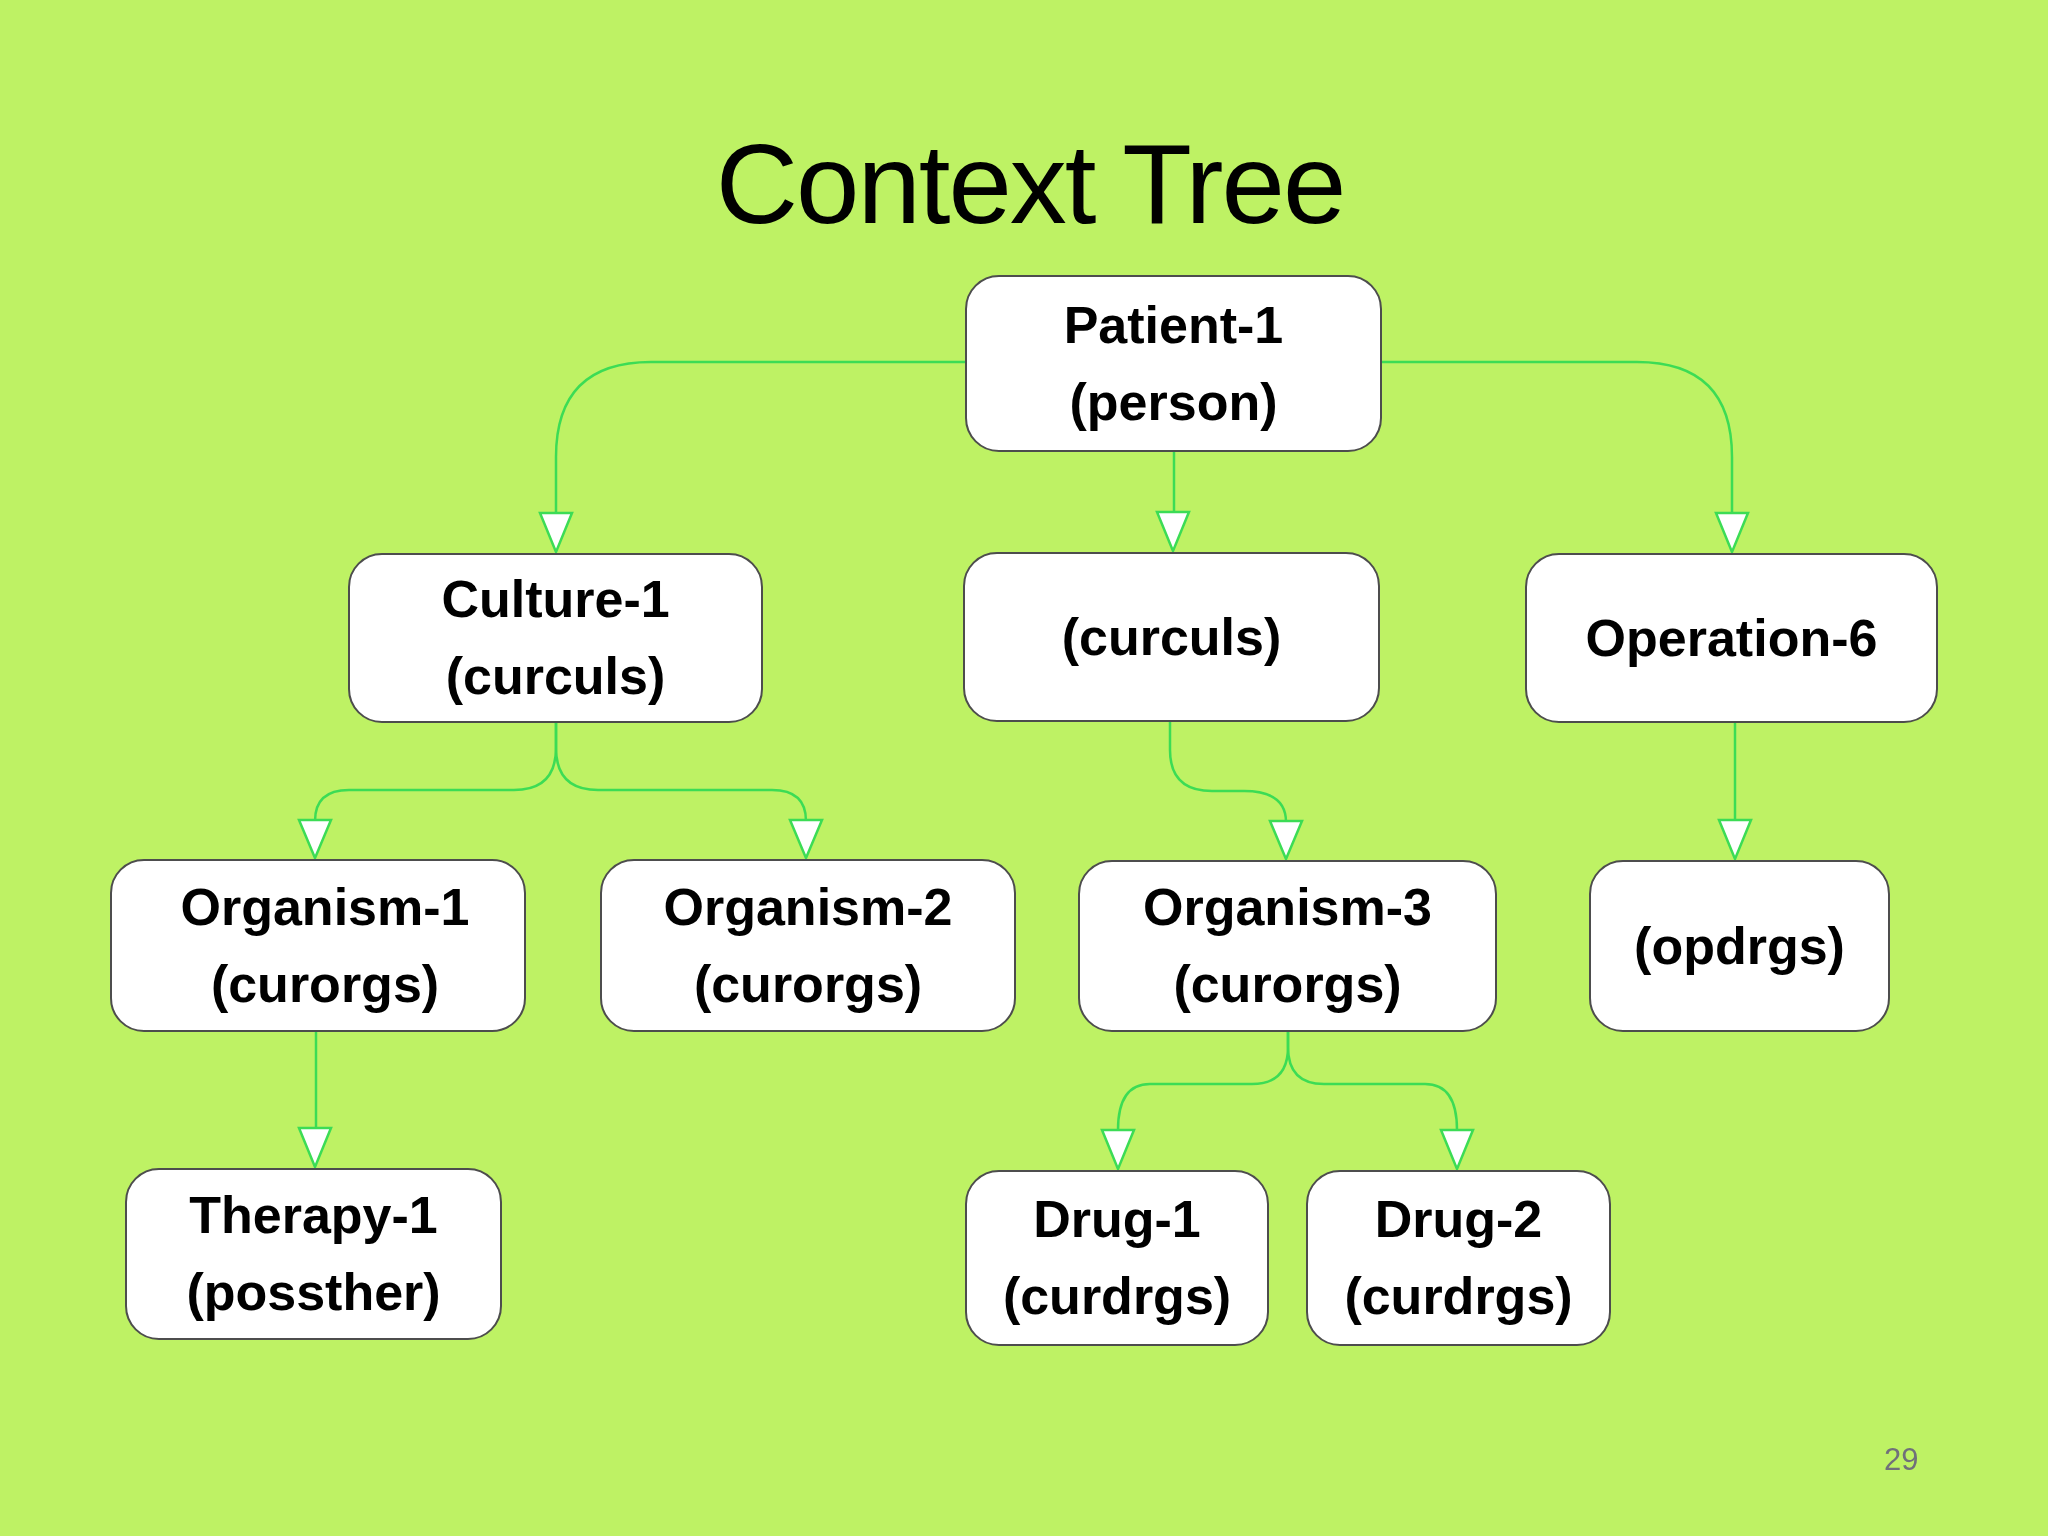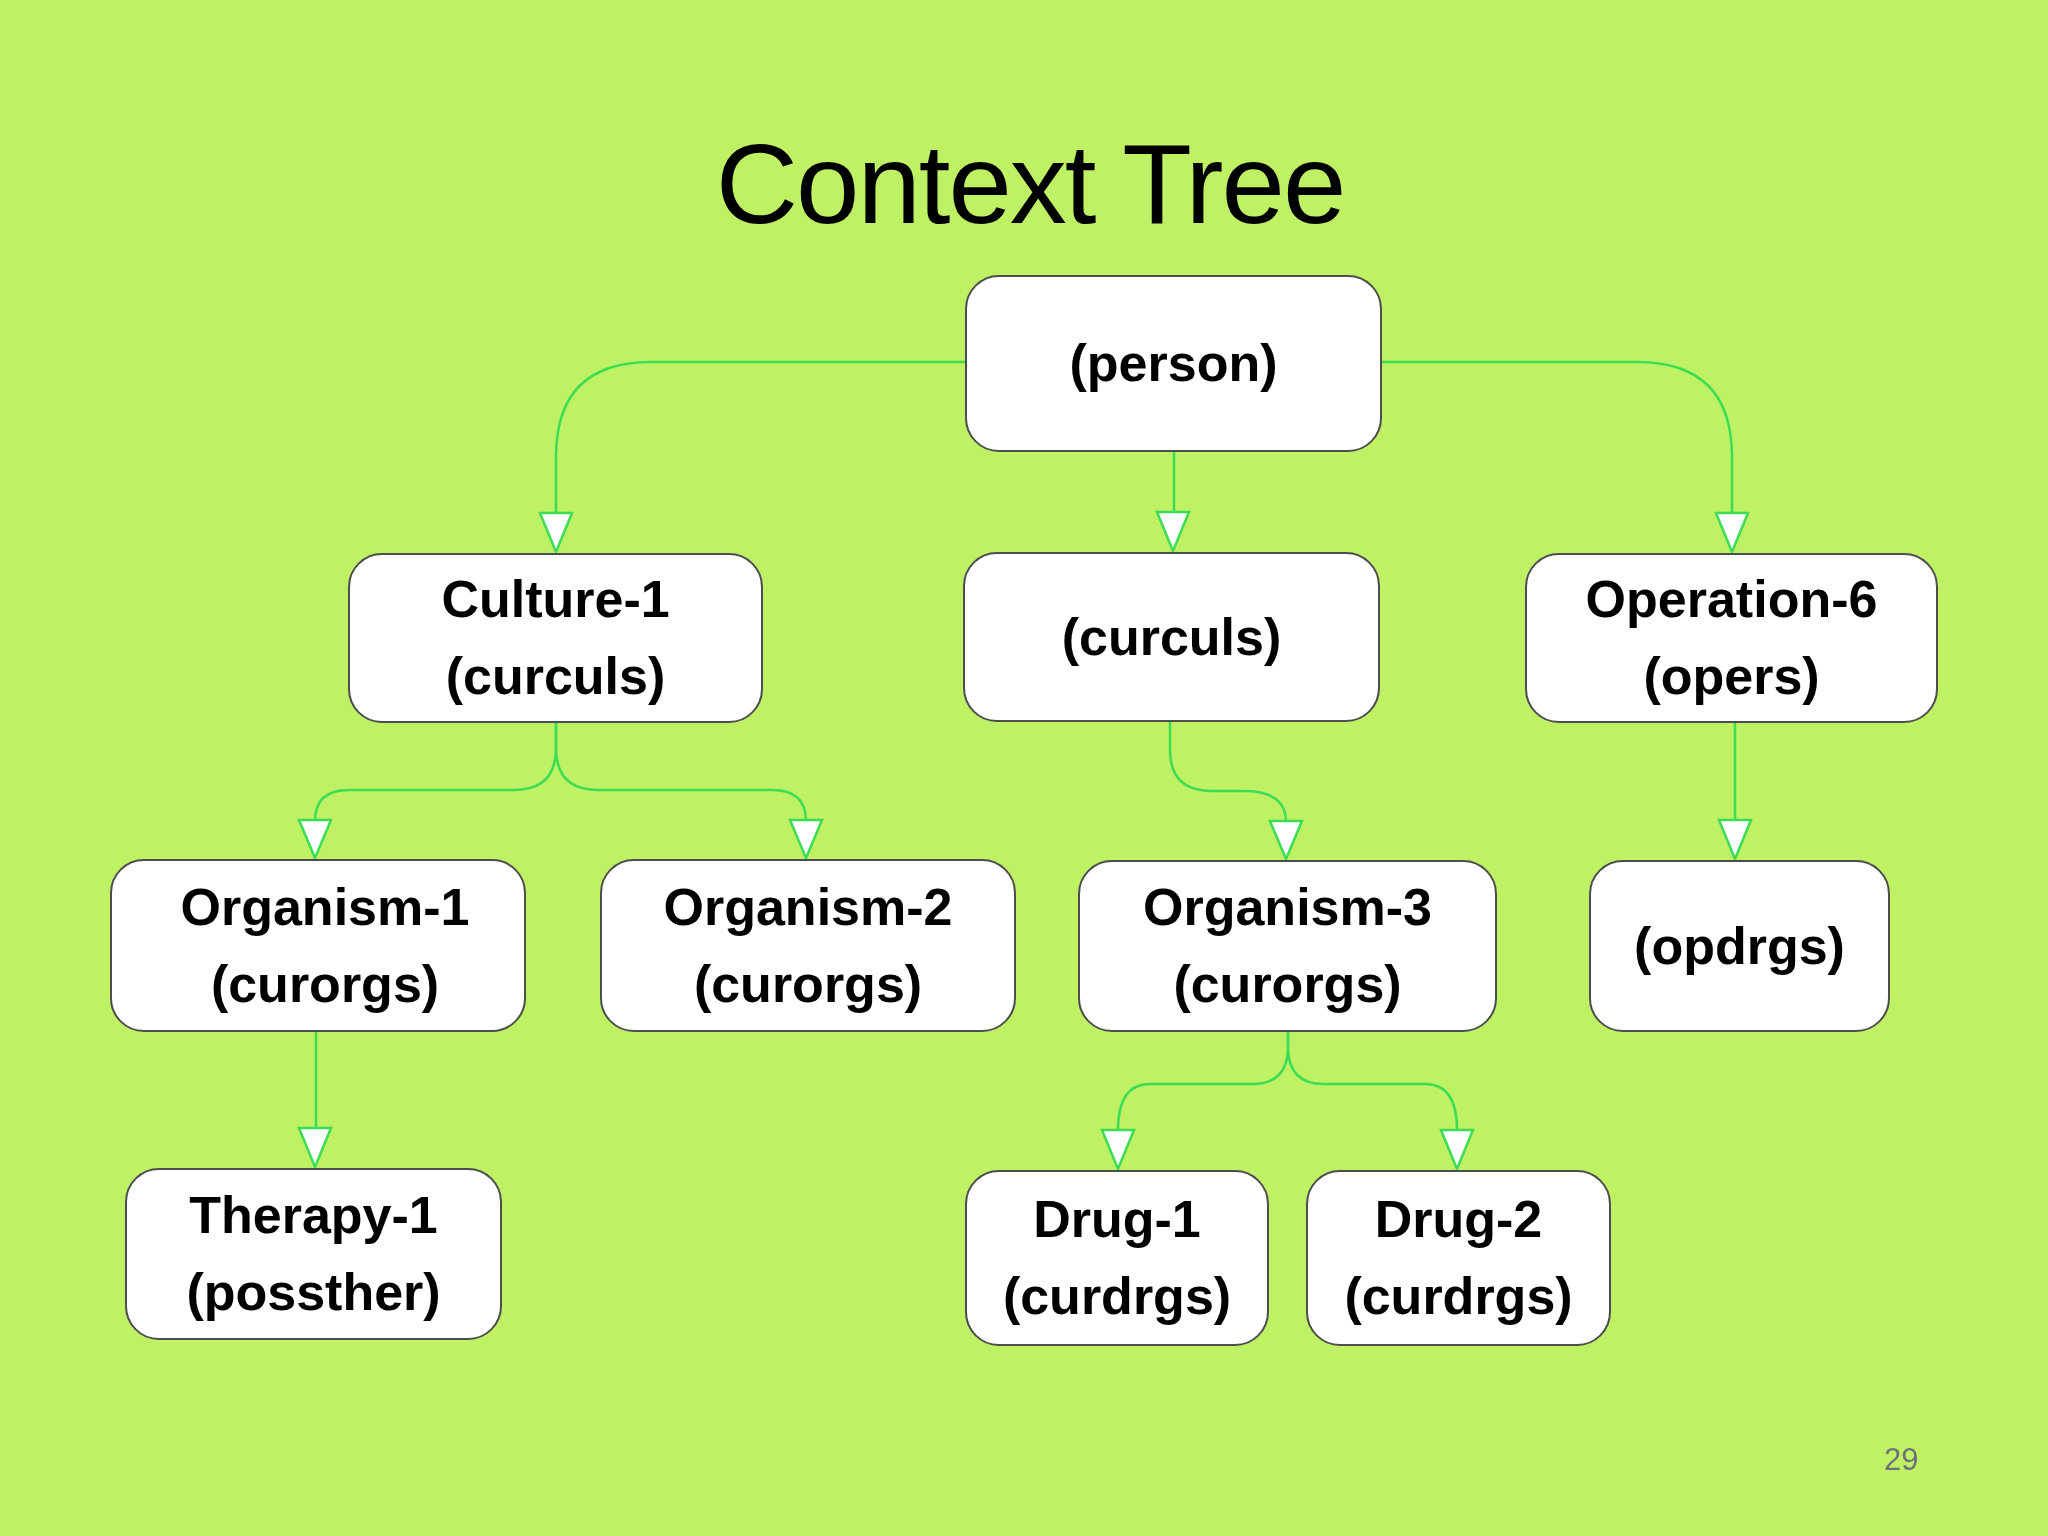--- a/index.html
+++ b/index.html
@@ -116,35 +116,35 @@
     <polygon class="arrowhead" points="299,1128 331,1128 315,1167"></polygon>
 
     <path class="edge" d="M1288,1032 V1047 Q1288,1084 1252,1084 H1150 Q1118,1084 1118,1130"></path>
     <polygon class="arrowhead" points="1102,1130 1134,1130 1118,1169"></polygon>
 
     <path class="edge" d="M1288,1032 V1047 Q1288,1084 1324,1084 H1425 Q1457,1084 1457,1130"></path>
     <polygon class="arrowhead" points="1441,1130 1473,1130 1457,1169"></polygon>
   </svg>
 
   <div class="node pos-patient-1">
+    <span>Patient-1</span>
     <span>(person)</span>
   </div>
 
   <div class="node pos-culture-1">
     <span>Culture-1</span>
     <span>(curculs)</span>
   </div>
 
   <div class="node pos-culture-2">
     <span>(curculs)</span>
   </div>
 
   <div class="node pos-operation-1">
     <span>Operation-6</span>
-    <span>(opers)</span>
   </div>
 
   <div class="node pos-organism-1">
     <span>Organism-1</span>
     <span>(curorgs)</span>
   </div>
 
   <div class="node pos-organism-2">
     <span>Organism-2</span>
     <span>(curorgs)</span>

